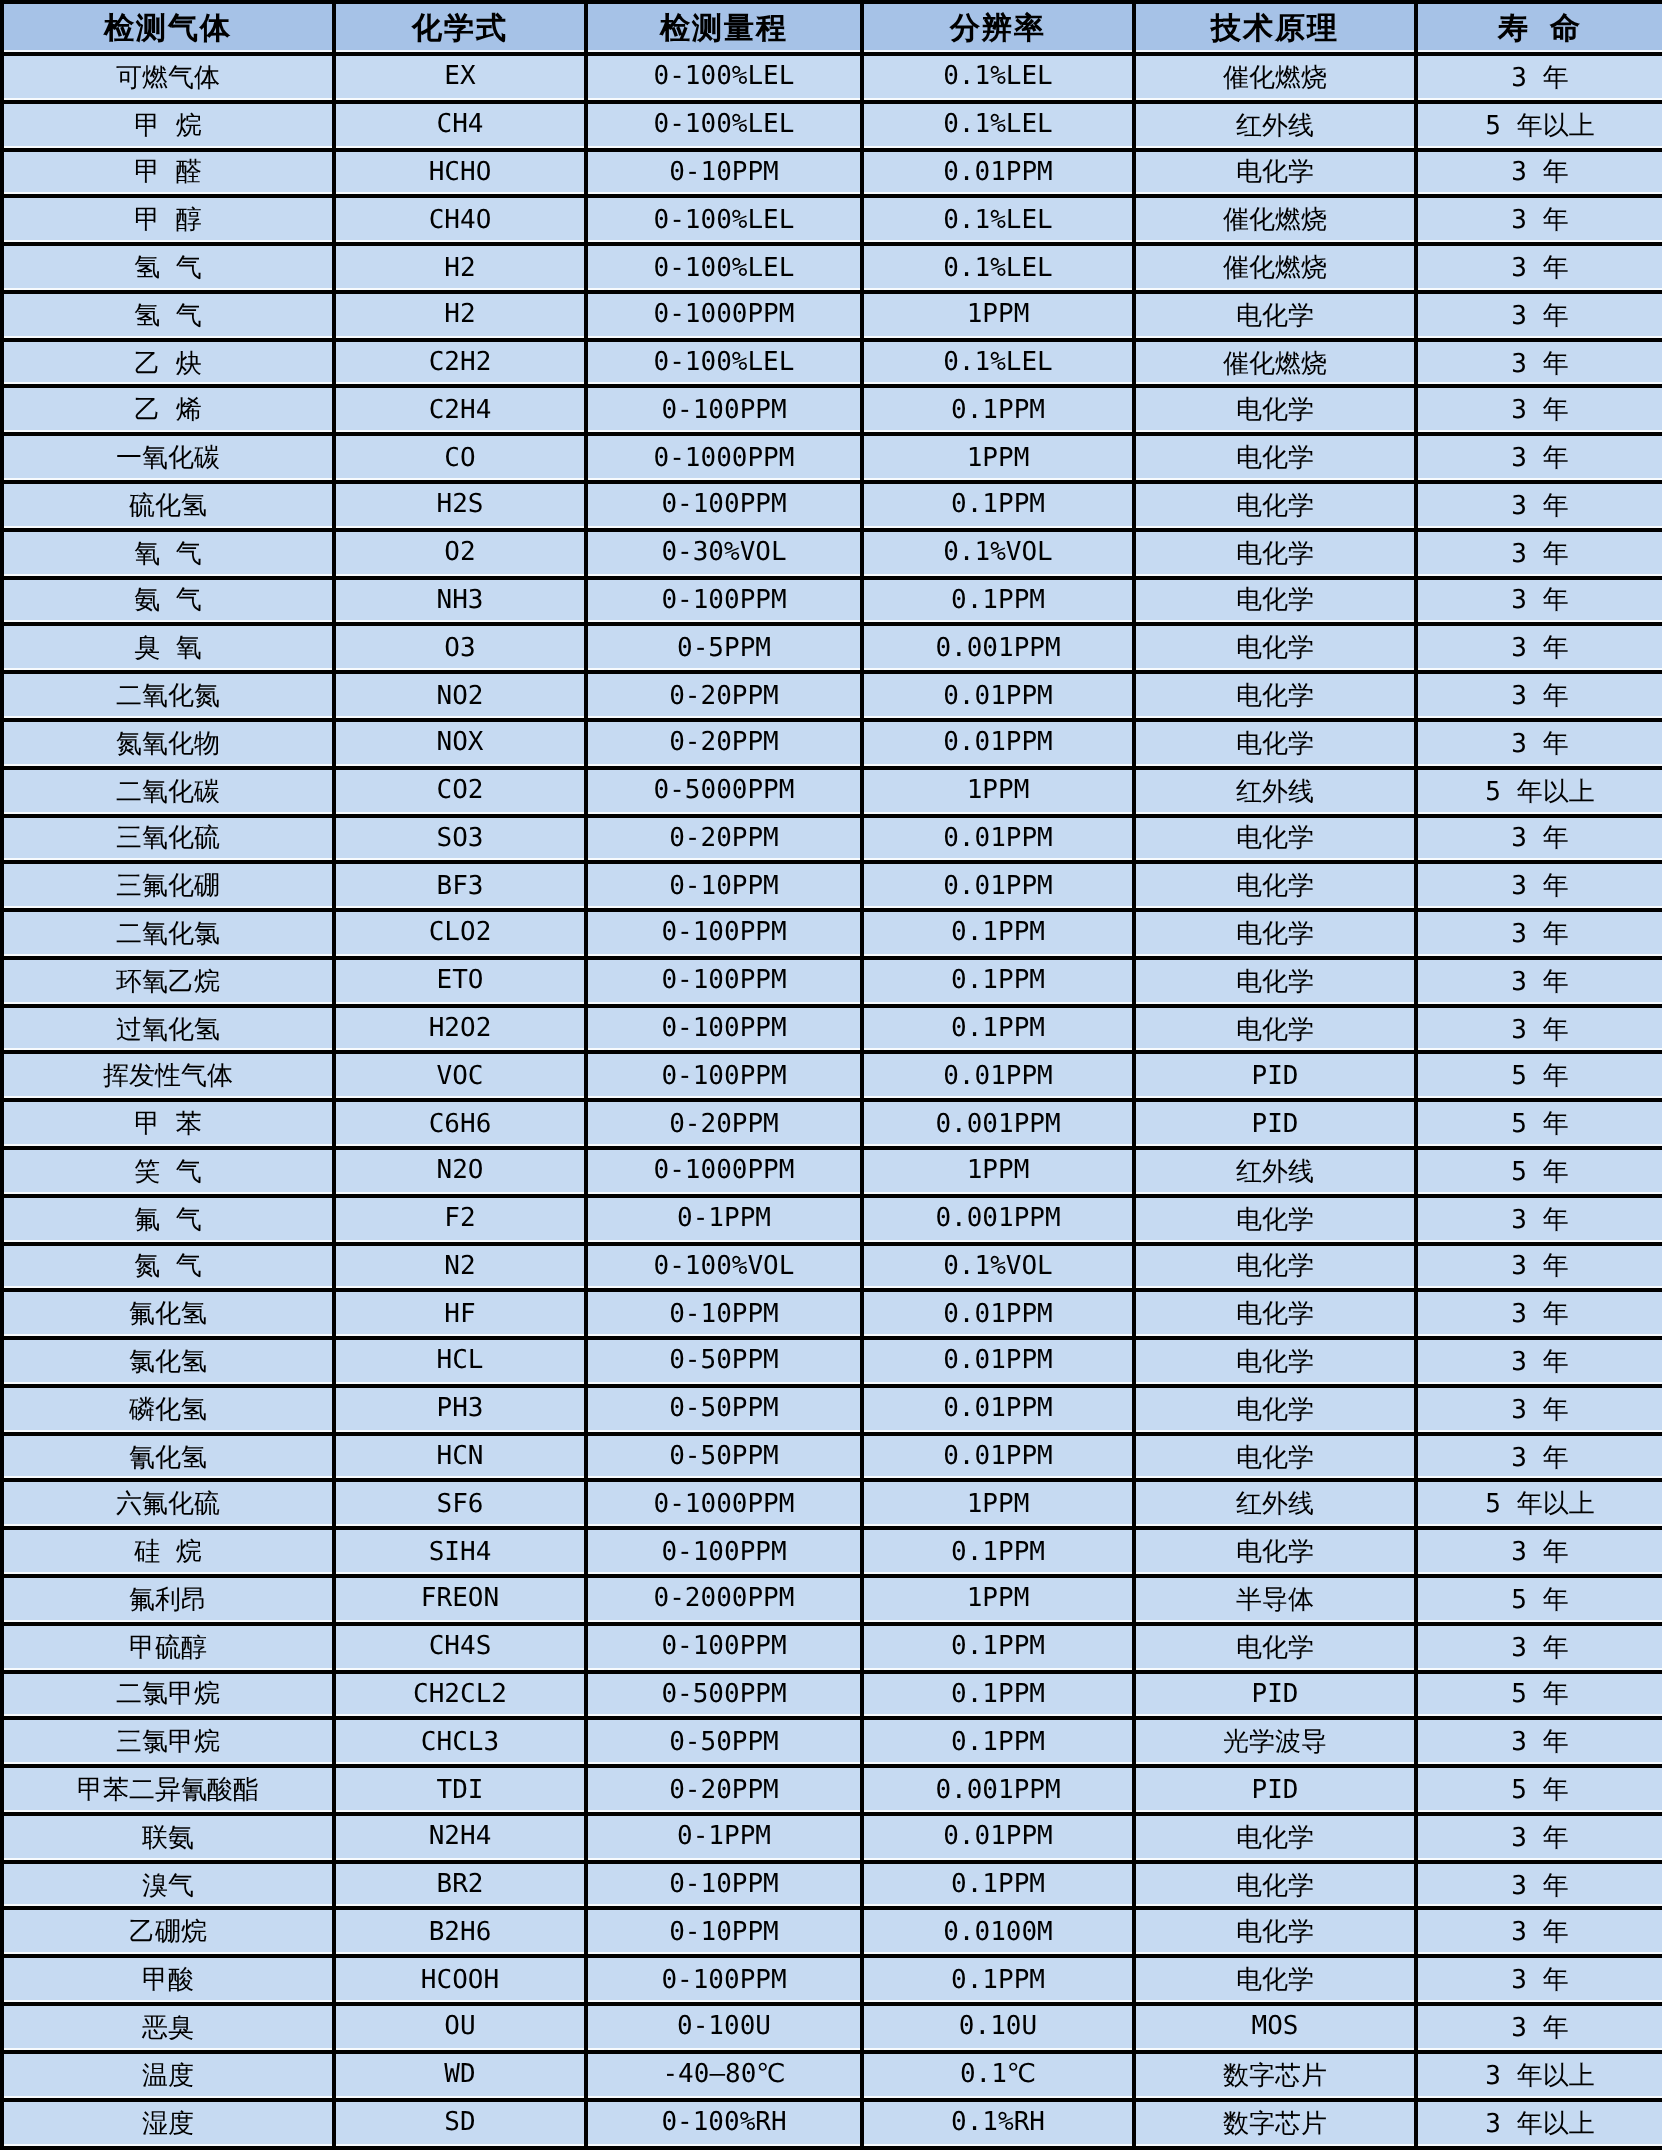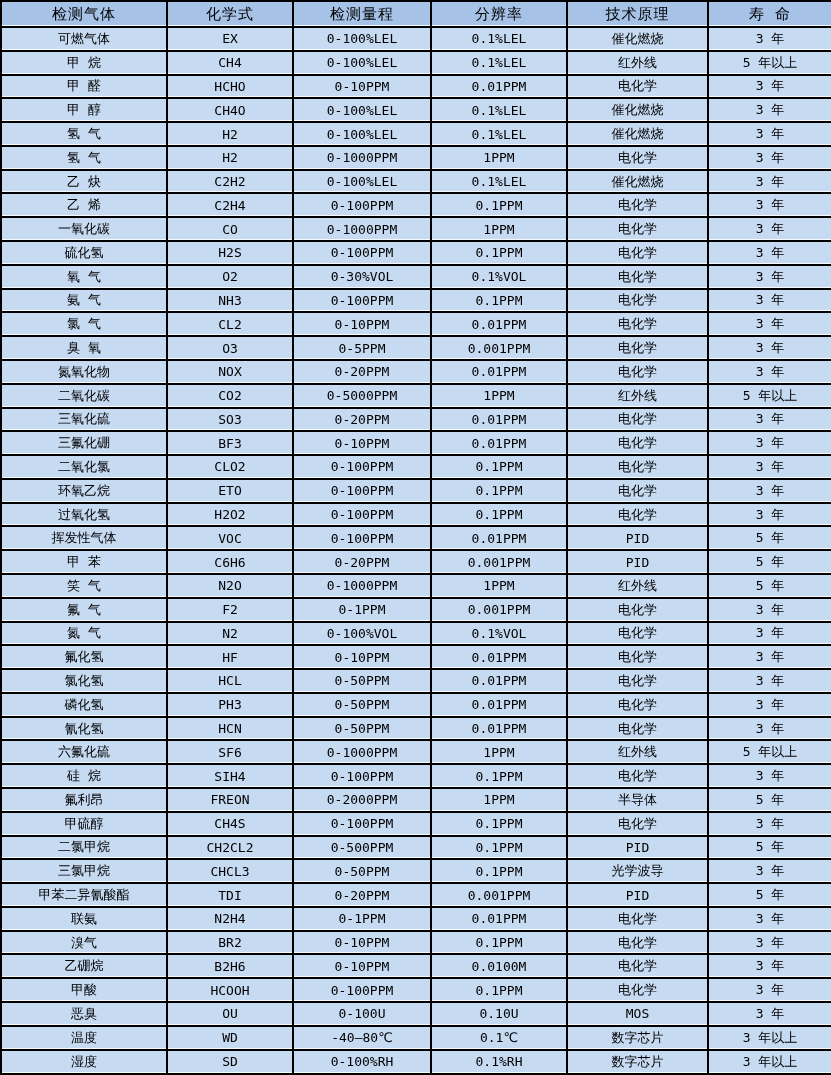--- a/index.html
+++ b/index.html
@@ -26,21 +26,21 @@
     vertical-align: middle;
     padding: 0 2px;
     overflow: hidden;
     white-space: nowrap;
     
     box-shadow: inset 0 -1px 0 rgba(255,255,255,0.85);
   }
   .spec-table th {
     background: var(--header-bg, #a6c2e7);
     font-size: 15px;
-    font-weight: normal;
+    font-weight: bold;
     height: 24px;
     letter-spacing: 1px;
   }
   .spec-table td {
     background: var(--row-bg, #c6daf2);
     font-size: 13px;
     font-weight: normal;
   }
 </style>
 </head>
@@ -156,32 +156,32 @@
       </tr>
       <tr>
         <td>氨 气</td>
         <td>NH3</td>
         <td>0-100PPM</td>
         <td>0.1PPM</td>
         <td>电化学</td>
         <td>3 年</td>
       </tr>
       <tr>
-        <td>氯 气</td>
-        <td>CL2</td>
-        <td>0-10PPM</td>
-        <td>0.01PPM</td>
-        <td>电化学</td>
-        <td>3 年</td>
-      </tr>
-      <tr>
         <td>臭 氧</td>
         <td>O3</td>
         <td>0-5PPM</td>
         <td>0.001PPM</td>
+        <td>电化学</td>
+        <td>3 年</td>
+      </tr>
+      <tr>
+        <td>二氧化氮</td>
+        <td>NO2</td>
+        <td>0-20PPM</td>
+        <td>0.01PPM</td>
         <td>电化学</td>
         <td>3 年</td>
       </tr>
       <tr>
         <td>氮氧化物</td>
         <td>NOX</td>
         <td>0-20PPM</td>
         <td>0.01PPM</td>
         <td>电化学</td>
         <td>3 年</td>

